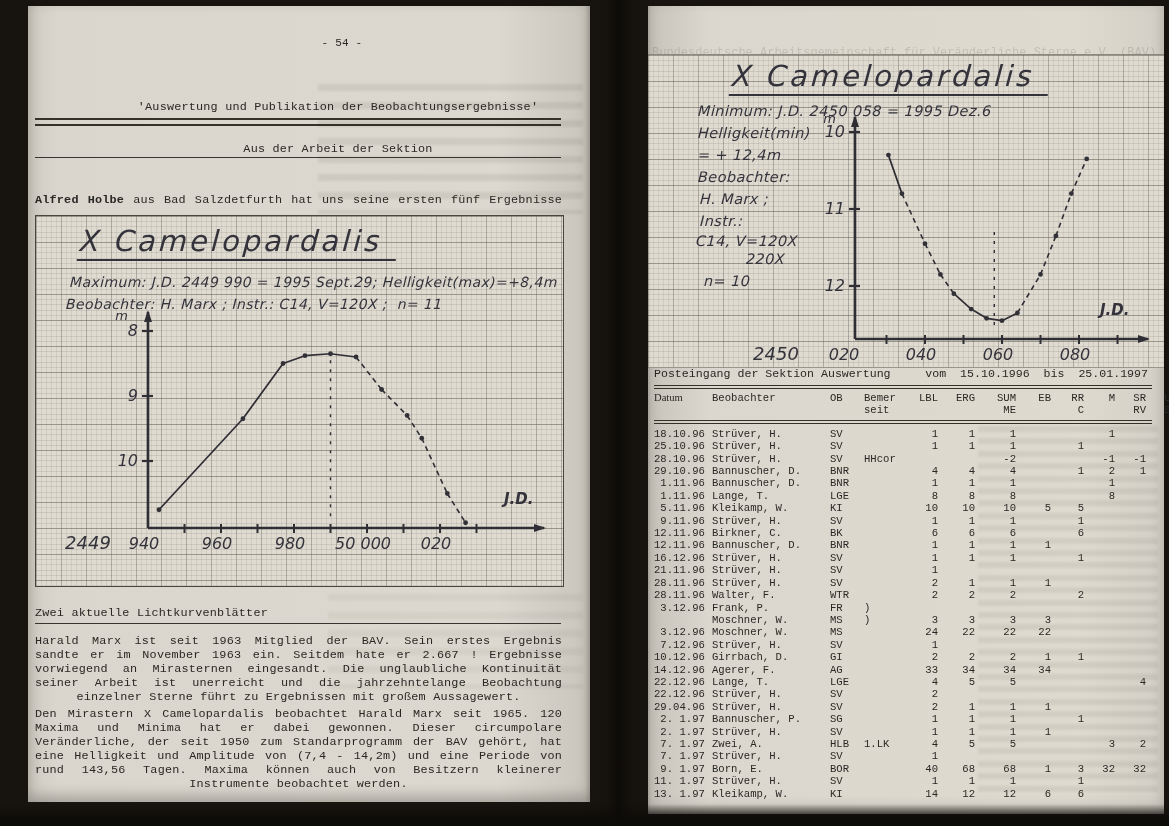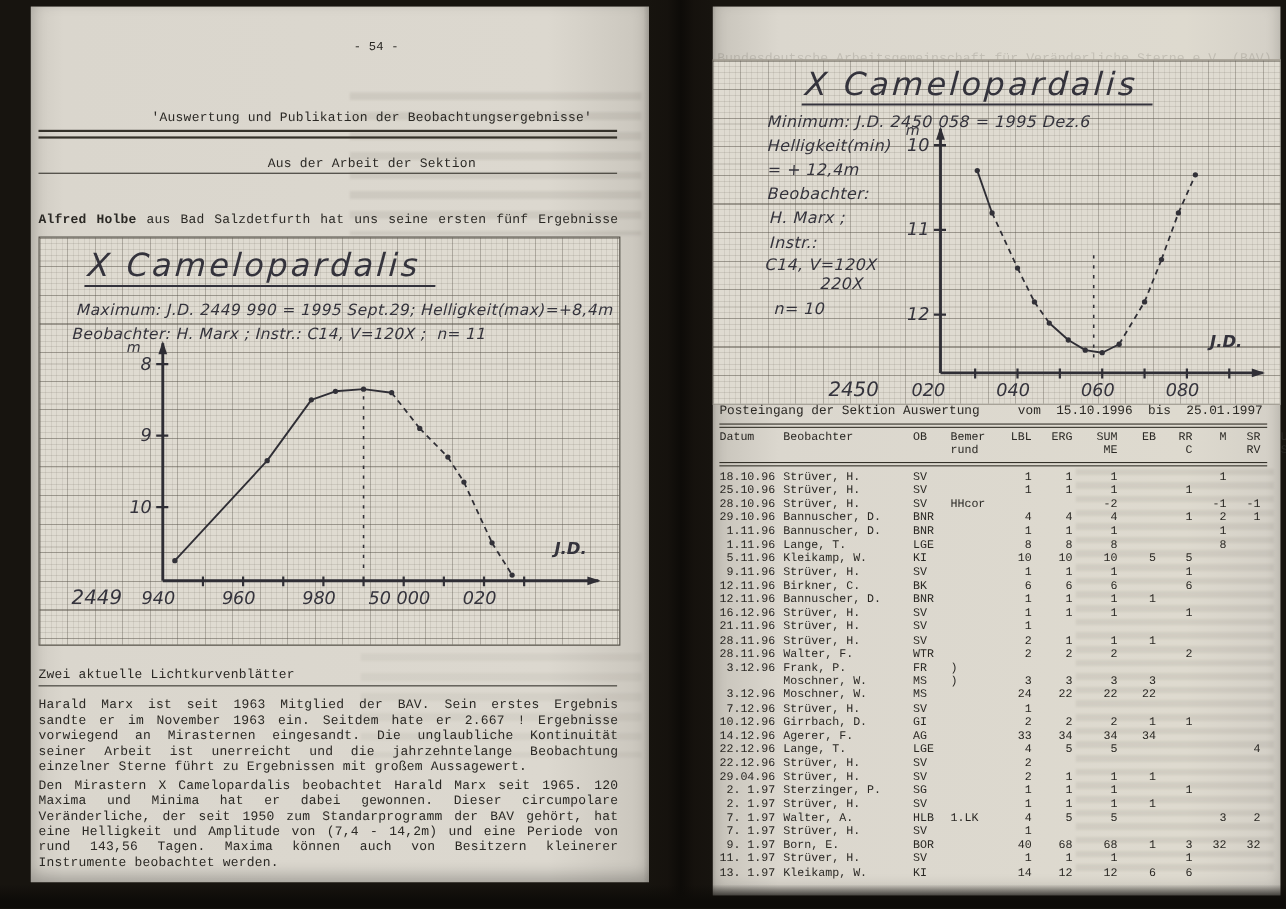--- a/index.html
+++ b/index.html
@@ -11,21 +11,21 @@
      box-shadow:inset 0 -6px 14px rgba(0,0,0,.25);}
   .page-right{left:648px;width:516px;height:808px;
      background:linear-gradient(90deg,#c7c3ba 0,#dbd7ce 60px,#dedacf 430px,#d3cfc6 516px);
      box-shadow:inset 0 -6px 14px rgba(0,0,0,.2);}
   .gutter{position:absolute;left:585px;top:0;width:66px;height:826px;
      background:linear-gradient(90deg,rgba(20,16,12,0) 0,rgba(20,16,12,.55) 22px,#0d0b08 34px,rgba(20,16,12,.6) 46px,rgba(20,16,12,0) 66px);}
   .bottom-strip{position:absolute;left:0;top:804px;width:1169px;height:22px;
      background:linear-gradient(180deg,rgba(13,11,8,0),#0d0b08 70%);}
   .abs{position:absolute;}
   .tw{font-size:11.8px;line-height:14px;letter-spacing:.2px;white-space:pre;}
-  .tline{white-space:normal;}
+  .tline{white-space:normal;text-align:center;}
   .stretch{text-align:justify;text-align-last:justify;white-space:normal;}
   .center{text-align:center;}
   .bold{font-weight:bold;}
   .rule{border-top:1.6px solid #37352f;}
   .dbl-rule{height:4px;border-top:2px solid #343129;border-bottom:2px solid #343129;}
   .mmgrid{background-color:#dfdbd1;
     background-image:
       repeating-linear-gradient(to bottom, rgba(82,77,68,.40) 0 1px, rgba(0,0,0,0) 1px 26px),
       repeating-linear-gradient(to right,  rgba(82,77,68,.28) 0 1px, rgba(0,0,0,0) 1px 25px),
       repeating-linear-gradient(to bottom, rgba(110,104,93,.17) 0 1px, rgba(0,0,0,0) 1px 5.2px),
@@ -192,38 +192,38 @@
           <line x1="346.3" y1="177.10000000000005" x2="346.3" y2="273.35" stroke="#2f2e35" stroke-width="1.4" stroke-dasharray="3 6"></line>
         </svg>
     </div>
 
     <div class="abs post-line" style="left:6px;top:361px;width:508px;">Posteingang der Sektion Auswertung     vom  15.10.1996  bis  25.01.1997</div>
 
     <div class="abs dbl-rule" style="left:6px;top:379px;width:498px;height:2px;border-top-width:1.4px;border-bottom-width:1.4px;"></div>
 
     <div class="abs ptable" style="left:6px;top:386px;width:500px;">
         <div class="trow">
-          <div class="tcell" style="width: 58px;">Datum</div>
+          <div class="tcell" style="width: 58px; font-family: Liberation Serif, serif;">Datum</div>
           <div class="tcell" style="width: 118px;">Beobachter</div>
           <div class="tcell" style="width: 34px;">OB</div>
           <div class="tcell" style="width: 46px;">Bemer</div>
           <div class="tcell num" style="width: 28px;">LBL</div>
           <div class="tcell num" style="width: 32px;">ERG</div>
           <div class="tcell num" style="width: 36px;">SUM</div>
           <div class="tcell num" style="width: 30px;">EB</div>
           <div class="tcell num" style="width: 28px;">RR</div>
           <div class="tcell num" style="width: 26px;">M</div>
           <div class="tcell num" style="width: 26px;">SR</div>
           <div class="tcell num" style="width: 26px;">UG</div>
         </div>
         <div class="trow">
           <div class="tcell" style="width: 58px;"></div>
           <div class="tcell" style="width: 118px;"></div>
           <div class="tcell" style="width: 34px;"></div>
-          <div class="tcell" style="width: 46px;">rund</div>
+          <div class="tcell" style="width: 46px;">seit</div>
           <div class="tcell num" style="width: 28px;"></div>
           <div class="tcell num" style="width: 32px;"></div>
           <div class="tcell num" style="width: 36px;">ME</div>
           <div class="tcell num" style="width: 30px;"></div>
           <div class="tcell num" style="width: 28px;">C</div>
           <div class="tcell num" style="width: 26px;"></div>
           <div class="tcell num" style="width: 26px;">RV</div>
           <div class="tcell num" style="width: 26px;">SS</div>
         </div>
         <div class="dbl-rule" style="height: 2px; border-top-width: 1.4px; border-bottom-width: 1.4px; margin: 3px 0px 4px; width: 498px;"></div>
@@ -544,21 +544,21 @@
           <div class="tcell num" style="width: 32px;">1</div>
           <div class="tcell num" style="width: 36px;">1</div>
           <div class="tcell num" style="width: 30px;">1</div>
           <div class="tcell num" style="width: 28px;"></div>
           <div class="tcell num" style="width: 26px;"></div>
           <div class="tcell num" style="width: 26px;"></div>
           <div class="tcell num" style="width: 26px;"></div>
         </div>
         <div class="trow">
           <div class="tcell" style="width: 58px;"> 2. 1.97</div>
-          <div class="tcell" style="width: 118px;">Sterzinger, P.</div>
+          <div class="tcell" style="width: 118px;">Bannuscher, P.</div>
           <div class="tcell" style="width: 34px;">SG</div>
           <div class="tcell" style="width: 46px;"></div>
           <div class="tcell num" style="width: 28px;">1</div>
           <div class="tcell num" style="width: 32px;">1</div>
           <div class="tcell num" style="width: 36px;">1</div>
           <div class="tcell num" style="width: 30px;"></div>
           <div class="tcell num" style="width: 28px;">1</div>
           <div class="tcell num" style="width: 26px;"></div>
           <div class="tcell num" style="width: 26px;"></div>
           <div class="tcell num" style="width: 26px;"></div>
@@ -572,21 +572,21 @@
           <div class="tcell num" style="width: 32px;">1</div>
           <div class="tcell num" style="width: 36px;">1</div>
           <div class="tcell num" style="width: 30px;">1</div>
           <div class="tcell num" style="width: 28px;"></div>
           <div class="tcell num" style="width: 26px;"></div>
           <div class="tcell num" style="width: 26px;"></div>
           <div class="tcell num" style="width: 26px;"></div>
         </div>
         <div class="trow">
           <div class="tcell" style="width: 58px;"> 7. 1.97</div>
-          <div class="tcell" style="width: 118px;">Walter, A.</div>
+          <div class="tcell" style="width: 118px;">Zwei, A.</div>
           <div class="tcell" style="width: 34px;">HLB</div>
           <div class="tcell" style="width: 46px;">1.LK</div>
           <div class="tcell num" style="width: 28px;">4</div>
           <div class="tcell num" style="width: 32px;">5</div>
           <div class="tcell num" style="width: 36px;">5</div>
           <div class="tcell num" style="width: 30px;"></div>
           <div class="tcell num" style="width: 28px;"></div>
           <div class="tcell num" style="width: 26px;">3</div>
           <div class="tcell num" style="width: 26px;">2</div>
           <div class="tcell num" style="width: 26px;"></div>

